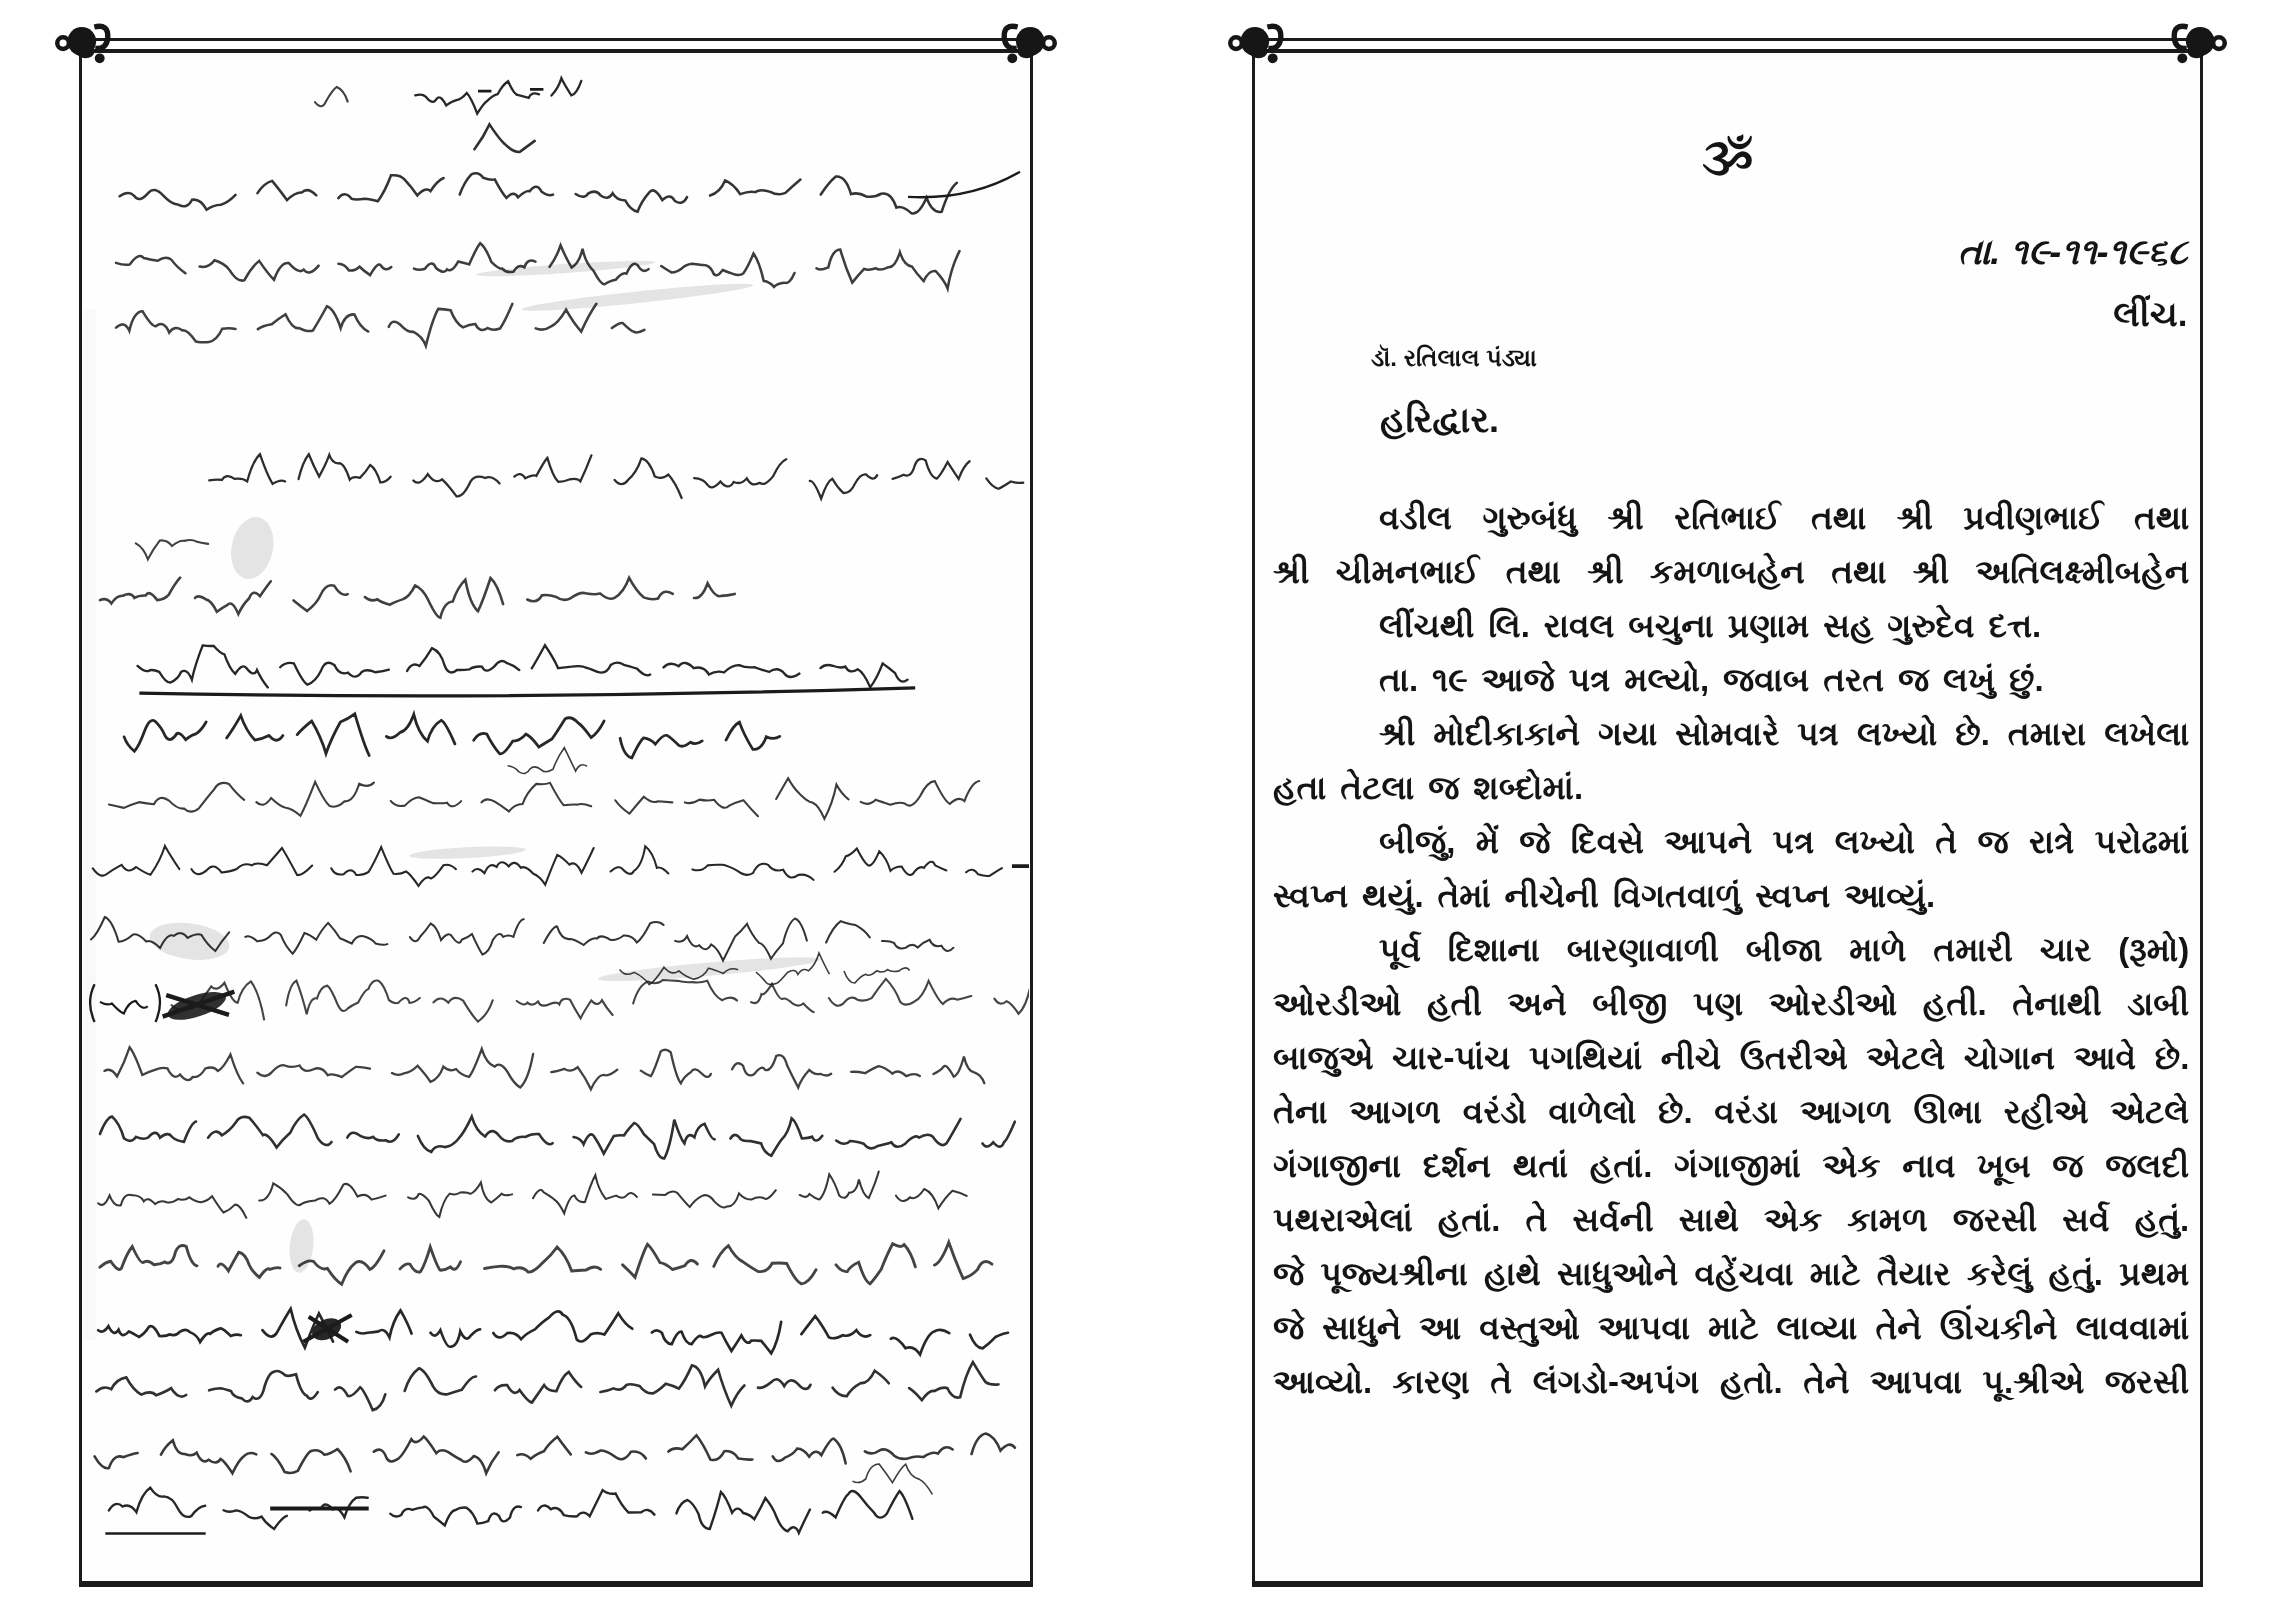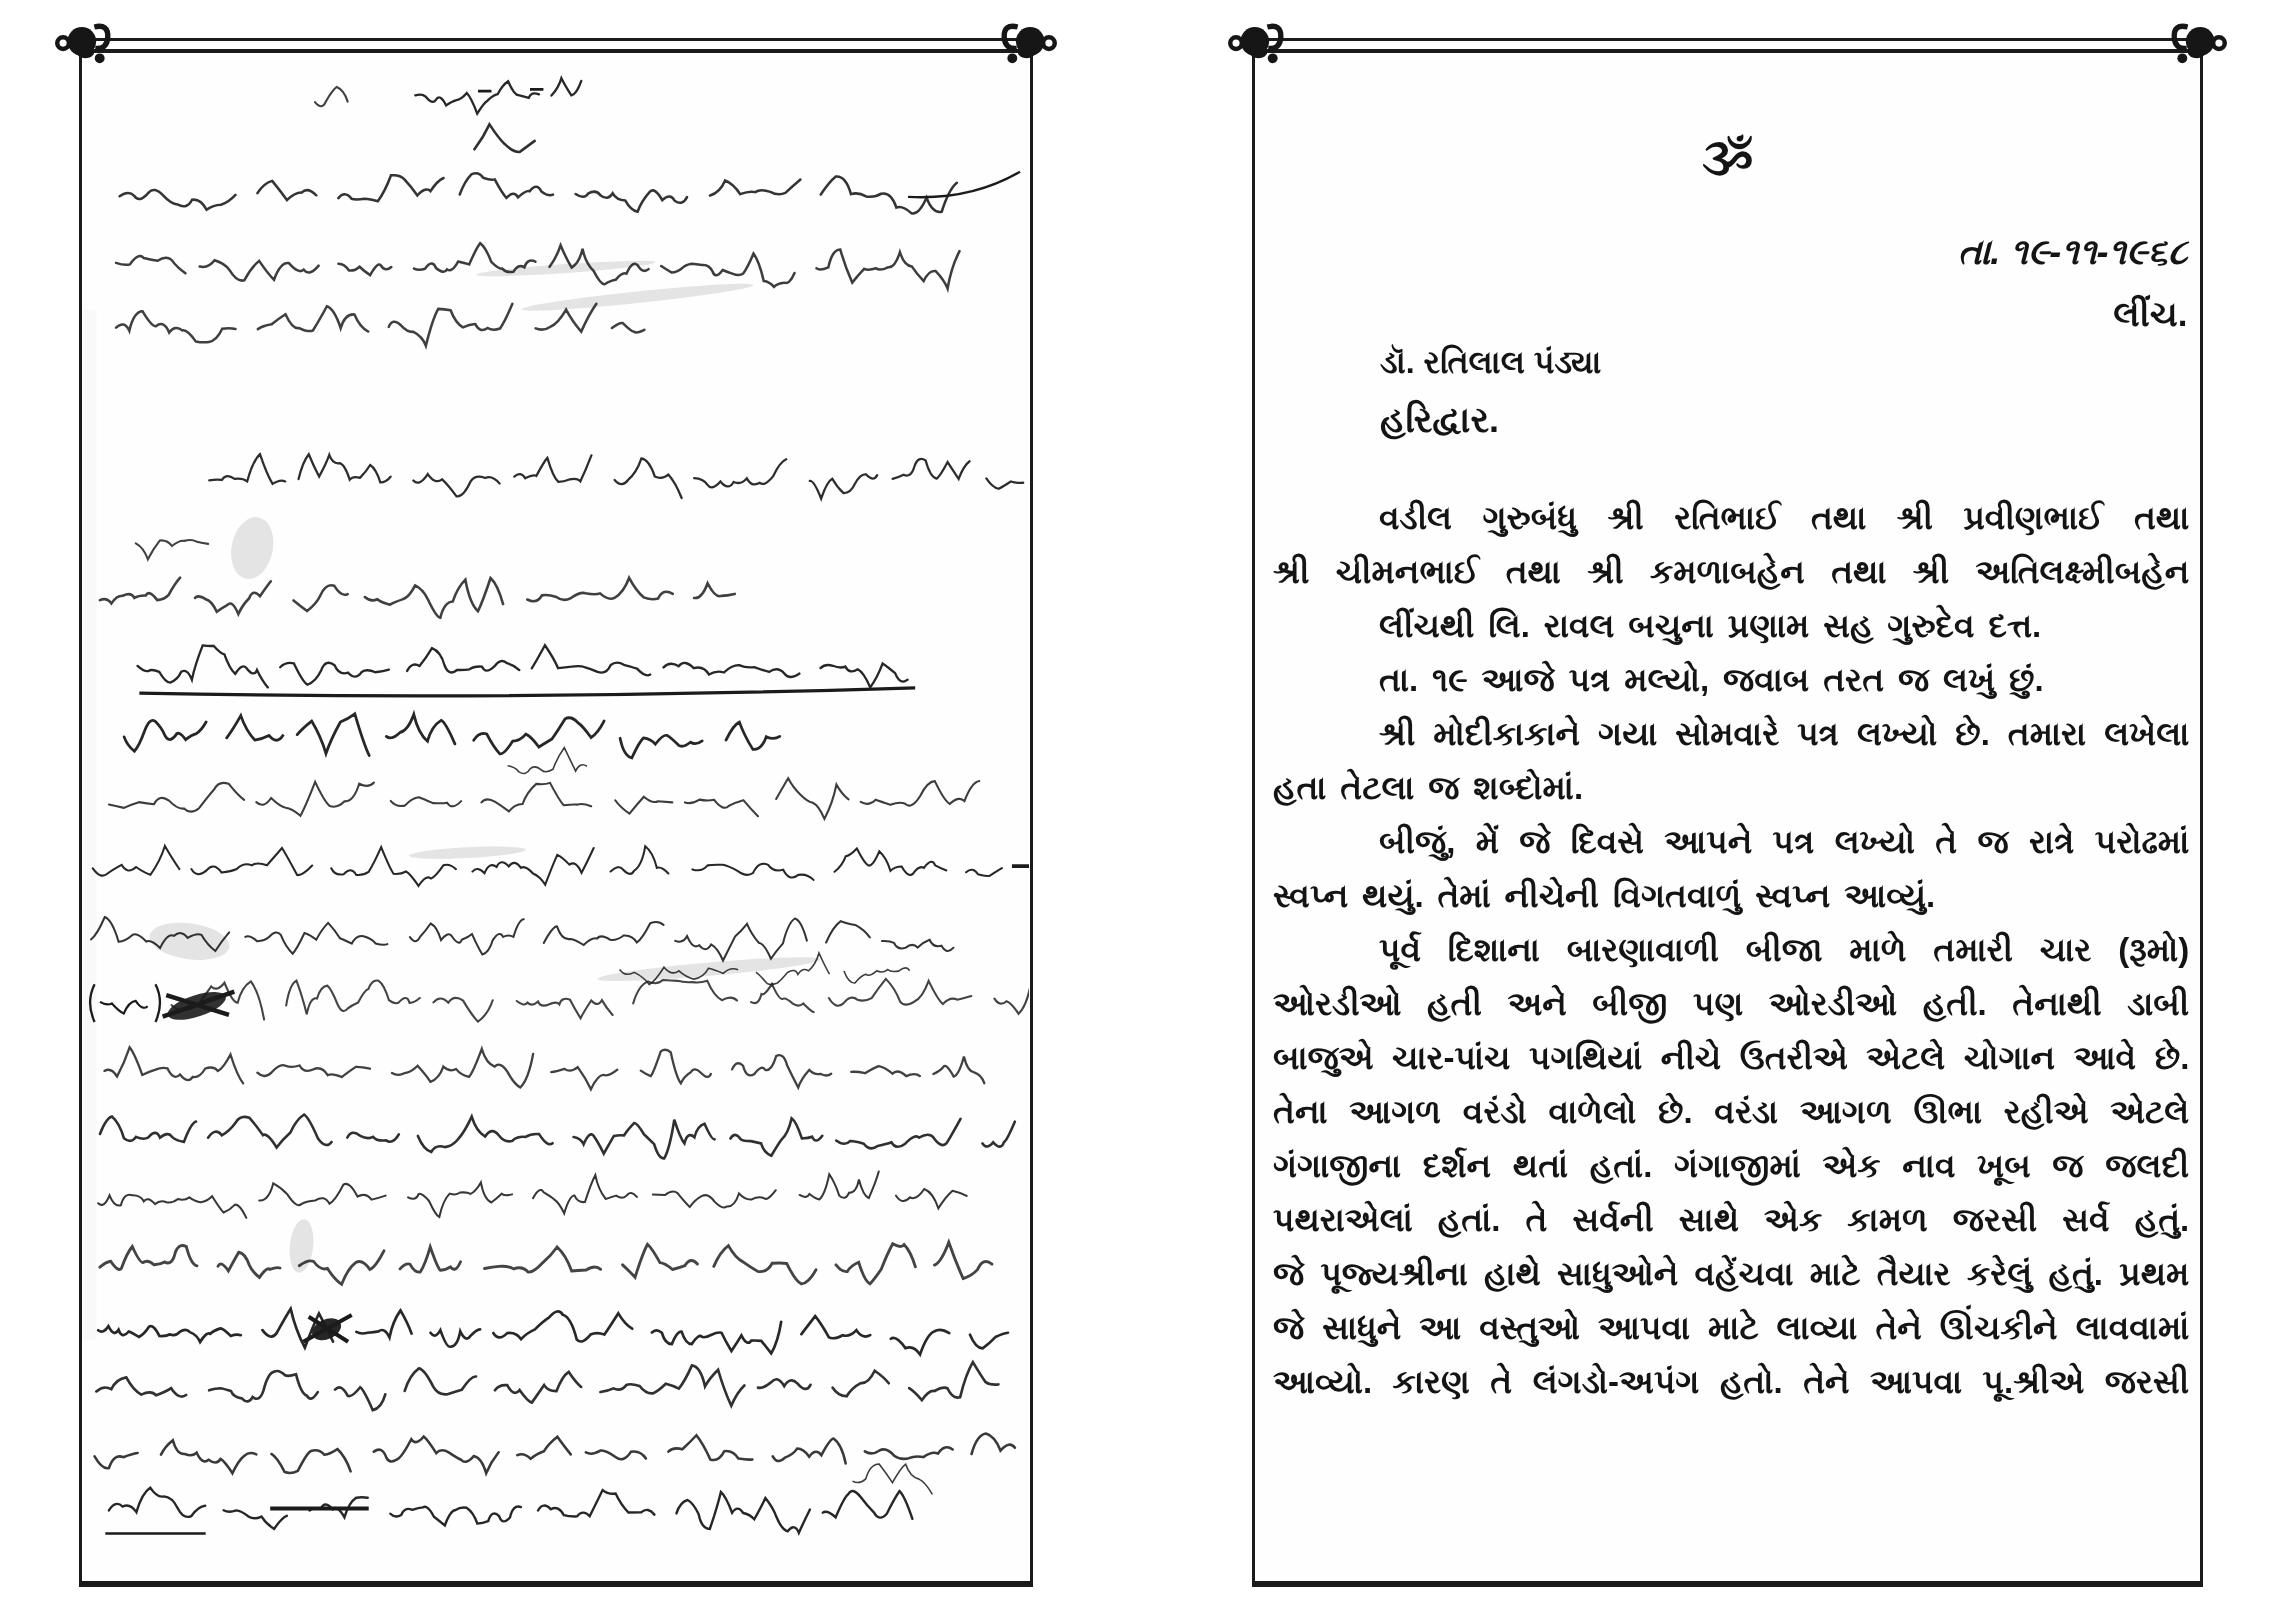--- a/index.html
+++ b/index.html
@@ -13,21 +13,21 @@
   #rightPage{left:1252px;width:951px;}
   .ornament{position:absolute;width:59px;height:52px;top:-23px;}
   .orn-left{left:-27px;}
   .orn-right{right:-27px;transform:scaleX(-1);}
   .hand-svg{position:absolute;left:0;top:0;}
   
   .rp-abs{position:absolute;color:#141414;}
   #omSym{left:0;right:0;top:90px;text-align:center;font-size:48px;font-weight:900;}
   #dateLine{right:12.5px;top:190px;font-size:36px;font-weight:700;font-style:italic;}
   #placeLine{right:12.5px;top:253px;font-size:35px;font-weight:700;}
-  #addrName{left:125px;top:303px;font-size:32px;font-weight:700;}
+  #addrName{left:116px;top:303px;font-size:24px;font-weight:700;}
   #addrCity{left:125px;top:358px;font-size:36px;font-weight:700;text-align:center;}
   #typedBody{position:absolute;left:18px;right:10.7px;top:450px;}
   .tline{display:flex;align-items:center;height:54px;overflow:hidden;
     font-size:33px;font-weight:700;color:#141414;white-space:nowrap;gap:0.42em;}
   .tline.just{justify-content:space-between;gap:12px;}
   .tline.ind{padding-left:106px;}
   .xb{font-weight:900;}
 </style>
 </head>
 <body>

